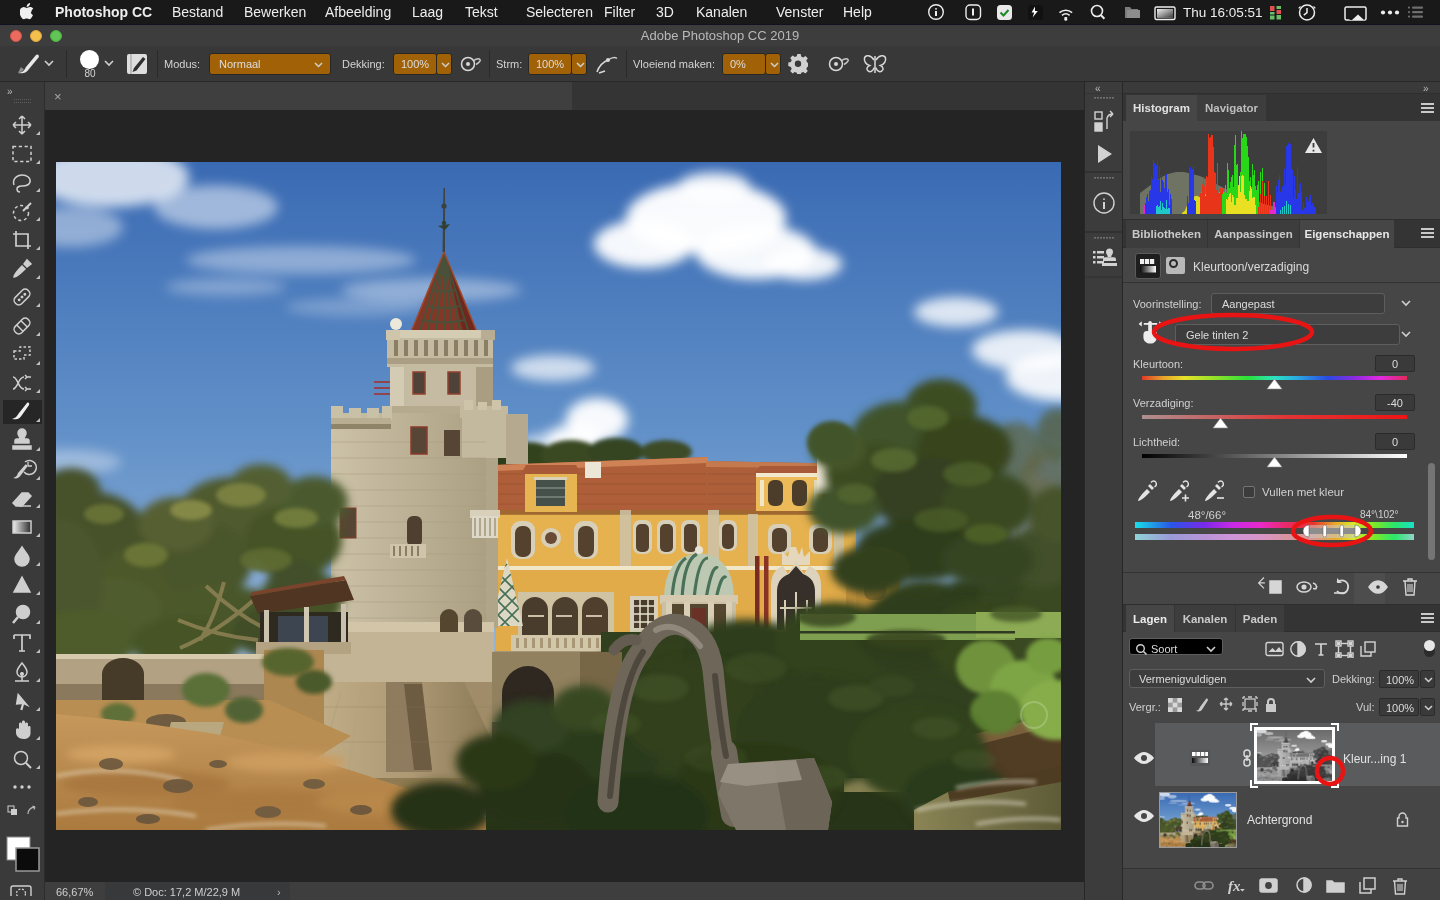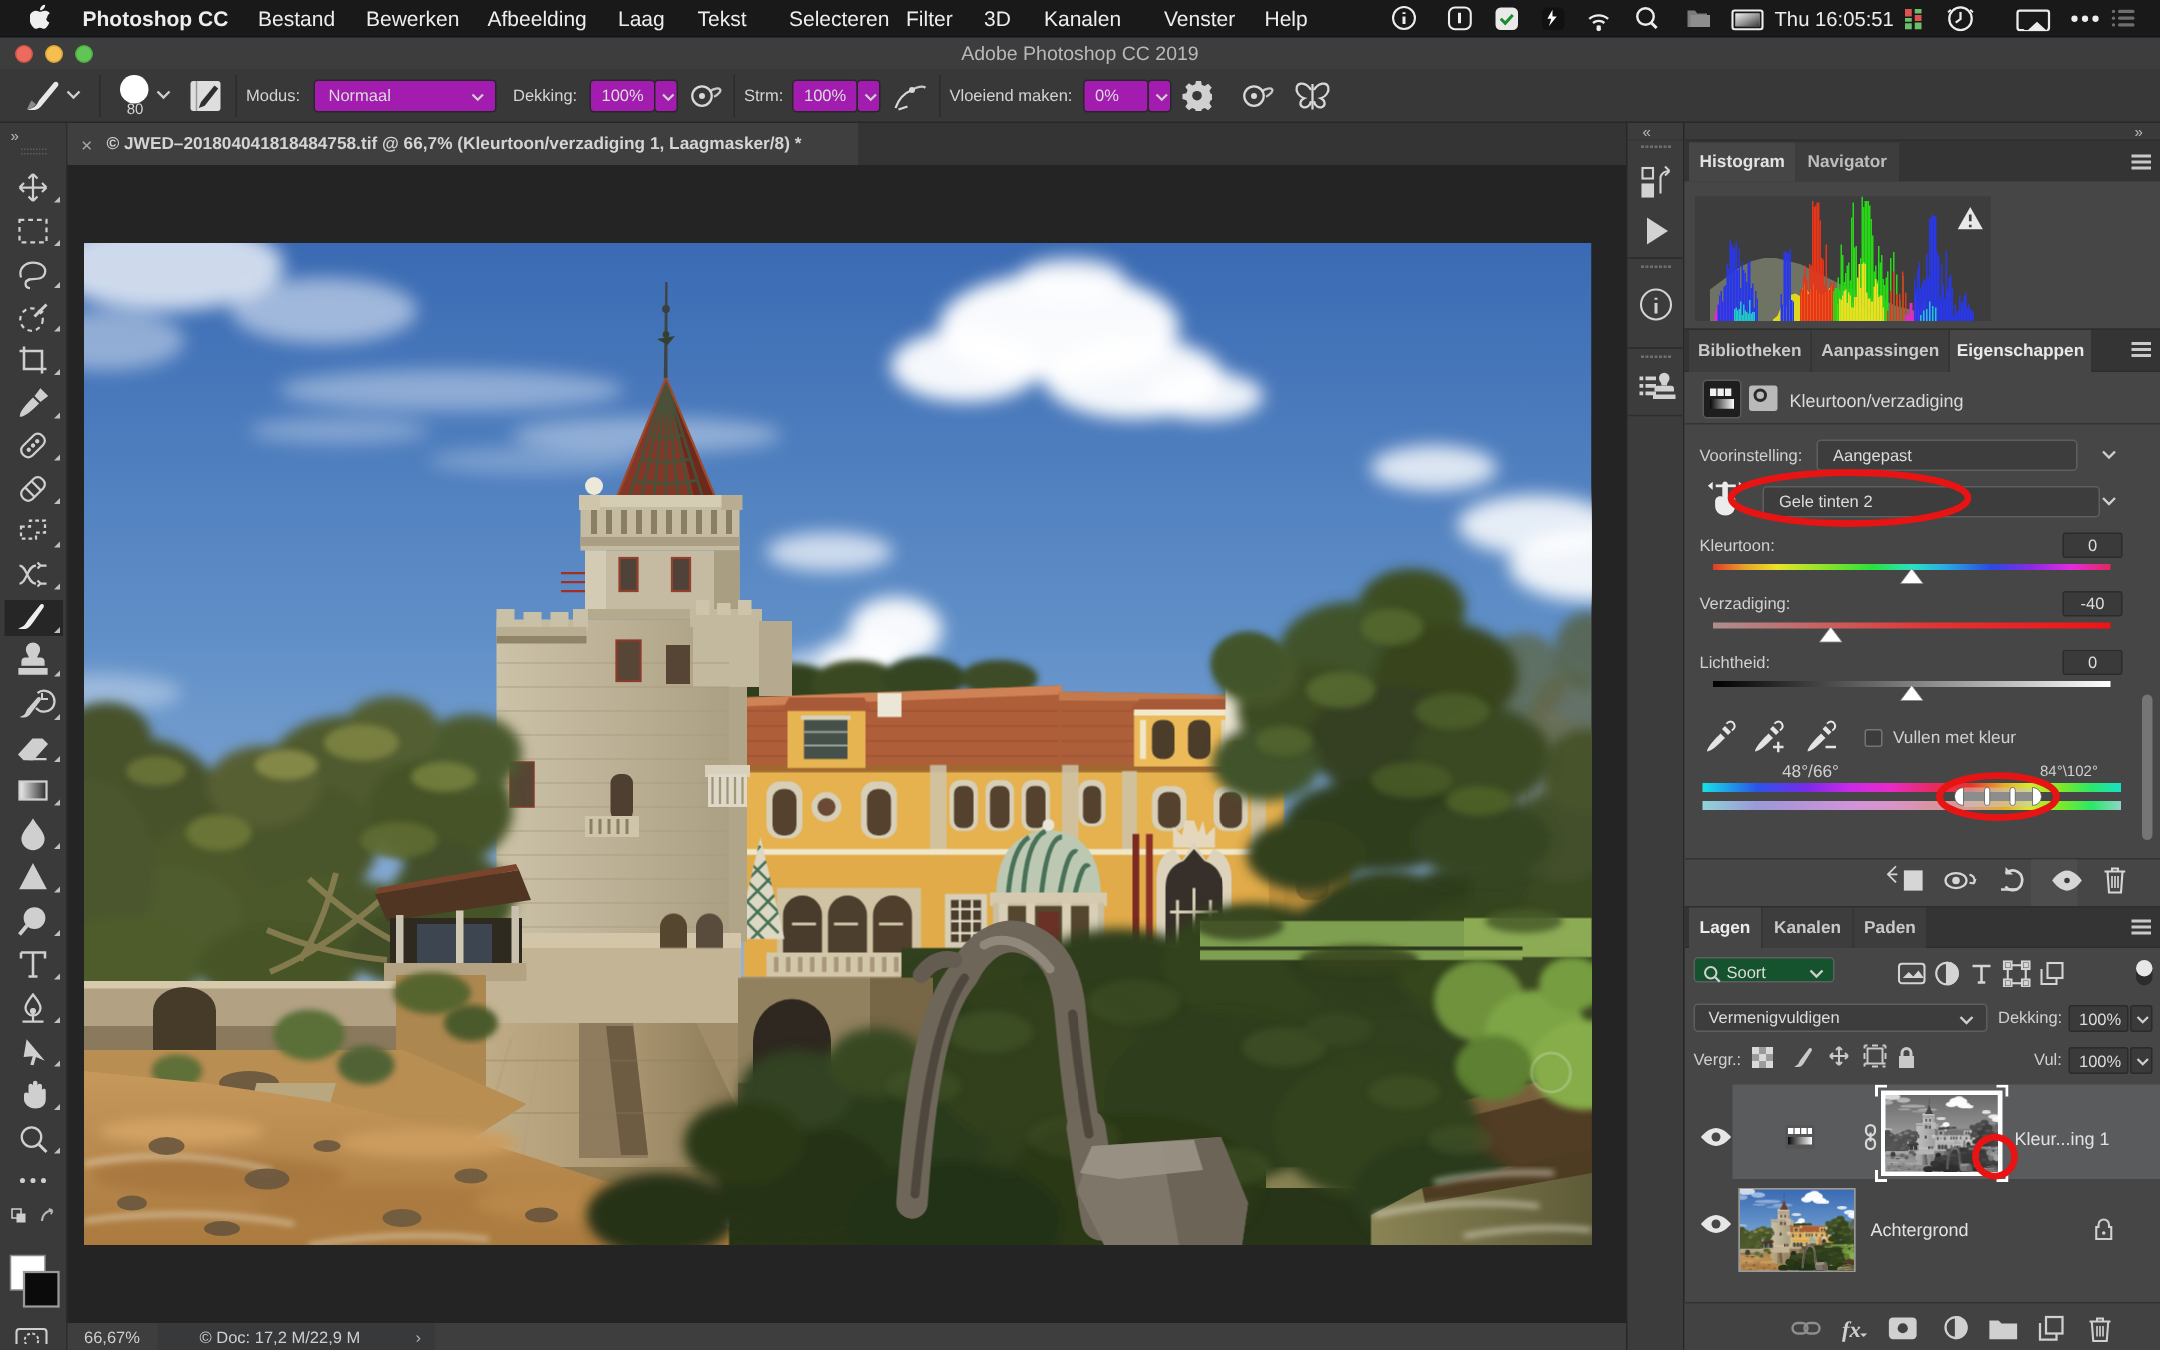--- a/index.html
+++ b/index.html
@@ -5,21 +5,21 @@
 html,body{width:1440px;height:900px;overflow:hidden;background:#242424;font-family:"Liberation Sans",sans-serif;-webkit-font-smoothing:antialiased}
 .abs{position:absolute}
 #menubar{position:absolute;left:0;top:0;width:1440px;height:24px;background:#191919;color:#ededed;font-size:14px}
 #menubar .mi{position:absolute;top:4px;white-space:nowrap}
 #titlebar{position:absolute;left:0;top:24px;width:1440px;height:22px;background:#3d3d3d;border-top:1px solid #10131f}
 #titlebar .tl{position:absolute;top:5px;width:12px;height:12px;border-radius:6px}
 #titleText{position:absolute;top:28px;left:0;width:1440px;text-align:center;color:#b9b9b9;font-size:13px}
 #optbar{position:absolute;left:0;top:46px;width:1440px;height:36px;background:#383838;border-bottom:1px solid #282828}
 .sep{position:absolute;top:4px;width:1px;height:28px;background:#2b2b2b}
 .optlabel{position:absolute;color:#d3d3d3;font-size:11px;top:12px}
-.dd{position:absolute;background:#a21caf;border:1px solid #272727;border-radius:3px;color:#dcdcdc;font-size:11px}
+.dd{position:absolute;background:#a16207;border:1px solid #272727;border-radius:3px;color:#dcdcdc;font-size:11px}
 #toolbar{position:absolute;left:0;top:82px;width:45px;height:818px;background:#3a3a3a;border-right:1px solid #2d2d2d}
 #tabbar{position:absolute;left:45px;top:82px;width:1039px;height:28px;background:#343434}
 #tab1{position:absolute;left:0;top:0;width:527px;height:28px;background:#3f3f3f;color:#d4d4d4;font-size:11.5px;font-weight:bold}
 #canvas{position:absolute;left:45px;top:110px;width:1039px;height:772px;background:#242424}
 #statusbar{position:absolute;left:45px;top:882px;width:1039px;height:18px;background:#3e3e3e;color:#cfcfcf;font-size:11px}
 #strip{position:absolute;left:1084px;top:82px;width:39px;height:818px;background:#3c3c3c;border-left:1px solid #272727;border-right:1px solid #272727}
 #panels{position:absolute;left:1123px;top:82px;width:317px;height:818px;background:#3a3a3a}
 .ptabrow{position:absolute;left:0;width:317px;background:#343434}
 .ptab{position:absolute;font-size:11.5px;font-weight:bold;color:#c9c9c9;text-align:center}
 .pcontent{position:absolute;left:0;width:317px;background:#424242}
@@ -907,21 +907,20 @@
         <linearGradient id="tgrad" x1="0" y1="0" x2="1" y2="0">
           <stop offset="0" stop-color="#efefef"></stop>
           <stop offset="1" stop-color="#2c2c2c"></stop>
         </linearGradient>
       </defs>
 </svg>
 </div>
 <div id="tabbar">
     <div id="tab1">
  <span class="abs" style="left:9px;top:7px;color:#a8a8a8;font-weight:normal;font-size:13px">×</span>
- <span class="abs" style="left:26px;top:8px">© JWED–201804041818484758.tif @ 66,7% (Kleurtoon/verzadiging 1, Laagmasker/8) *</span>
 </div>
   </div>
 <div id="canvas">
     <svg class="abs" style="left:11px;top:52px" width="1005" height="668" viewBox="0 0 1005 668">
       <use href="#photo"></use>
     </svg>
   </div>
 <div id="statusbar">
  <div class="abs" style="left:11px;top:4px">66,67%</div>
  <div class="abs" style="left:60px;top:0;width:185px;height:18px;background:#37393a"></div>
@@ -1357,21 +1356,21 @@
 
 <div class="ptabrow" style="top:522px;height:28px;border-top:1px solid #2e2e2e;border-bottom:1px solid #2e2e2e"></div>
 <div class="abs" style="left:3px;top:523px;width:48px;height:28px;background:#464646;color:#ececec;font-size:11.5px;font-weight:bold;text-align:center;padding-top:8px">Lagen</div>
 <div class="abs ptab" style="left:52px;top:523px;width:60px;height:27px;background:#3d3d3d;padding-top:8px">Kanalen</div>
 <div class="abs ptab" style="left:113px;top:523px;width:48px;height:27px;background:#3d3d3d;padding-top:8px">Paden</div>
 <div class="abs" style="left:298px;top:531px;width:13px;height:10px;border-top:2px solid #c9c9c9;border-bottom:2px solid #c9c9c9">
       <div style="margin-top:2px;height:2px;background:#c9c9c9"></div>
     </div>
 <div class="pcontent" style="top:550px;height:268px;background:#464646"></div>
 
-<div class="dd" style="left:6px;top:556px;width:94px;height:17px;background:#14532d;border-color:#5e5e5e">
+<div class="dd" style="left:6px;top:556px;width:94px;height:17px;background:#000000;border-color:#5e5e5e">
  <svg class="abs" style="left:5px;top:4px" width="13" height="13">
         <circle cx="5.5" cy="5.5" r="3.8" stroke="#cfcfcf" fill="none" stroke-width="1.4"></circle>
         <path d="M8.5 8.5l3 3" stroke="#cfcfcf" stroke-width="1.6"></path>
       </svg>
  <span class="abs" style="left:21px;top:4px">Soort</span>
  <svg class="abs" style="left:76px;top:7px" width="10" height="7">
         <path d="M1 1l4 4 4-4" stroke="#cfcfcf" stroke-width="1.6" fill="none"></path>
       </svg>
 </div>
 <svg class="abs" style="left:142px;top:558px" width="120" height="18" viewBox="0 0 120 18">

